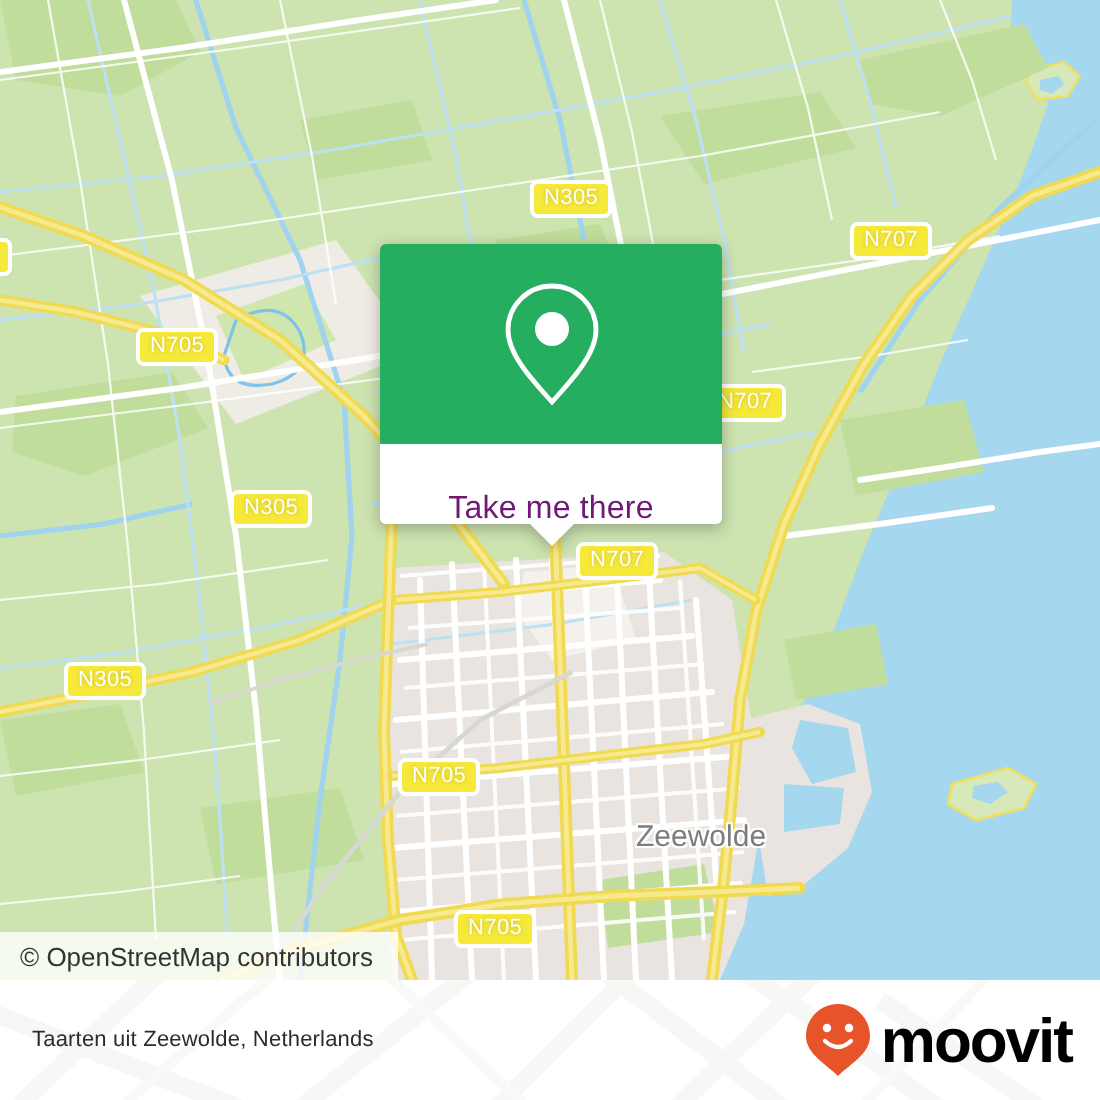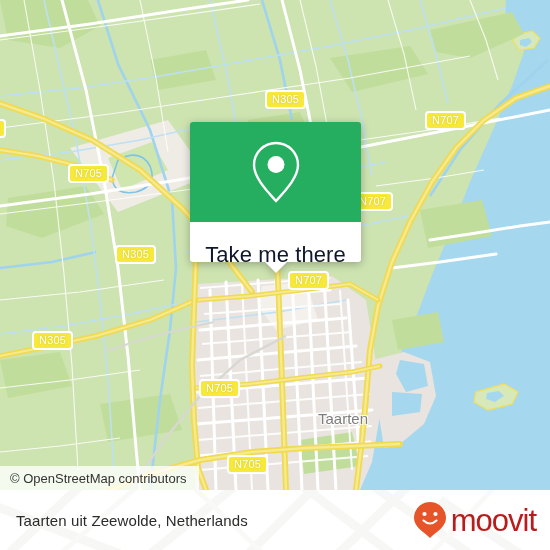--- a/index.html
+++ b/index.html
@@ -87,22 +87,22 @@
     display: flex; align-items: center; justify-content: center;
   }
   #popup-foot {
     height: 40px;
     background: #ffffff;
     border-radius: 0 0 3px 3px;
     display: flex; align-items: center; justify-content: center;
     position: relative;
   }
   #popup-foot .label {
-    font-size: 22px;
-    color: #0f172a;
+    font-size: 16px;
+    color: #701a75;
     letter-spacing: .1px;
     margin-top: 25px;
   }
   #popup-tail {
     position: absolute;
     left: 50%; top: 100%;
     transform: translateX(-50%);
     width: 0; height: 0;
     border-left: 11px solid transparent;
     border-right: 11px solid transparent;
@@ -120,33 +120,33 @@
     padding: 0 14px 0 16px;
     overflow: hidden;
   }
   #bottombar .bg-streaks {
     position: absolute; inset: 0;
     opacity: .5;
     pointer-events: none;
   }
   #page-title {
     position: relative;
-    font-size: 15px;
+    font-size: 11px;
     color: #2b2b2b;
     letter-spacing: .1px;
     white-space: nowrap;
   }
   #brand {
     position: relative;
     display: flex; align-items: center; gap: 4px;
   }
   #brand-word {
     font-size: 31px;
-    font-weight: normal;
-    color: #b91c1c;
+    font-weight: bold;
+    color: #000000;
     letter-spacing: -1px;
     line-height: 31px;
   }
 </style>
 </head>
 <body>
 
 <div id="app">
 
   <div id="map">
@@ -296,21 +296,21 @@
         <path d="M196,388 L250,384 L300,378 L352,372 L380,366" stroke="#f0da52" stroke-width="5" fill="none" stroke-linecap="round"></path>
         <path d="M196,388 L250,384 L300,378 L352,372 L380,366" stroke="#f7ea8e" stroke-width="2" fill="none"></path>
         <path d="M198,300 L250,296 L302,290 L350,284 L378,300" stroke="#f0da52" stroke-width="5" fill="none" stroke-linecap="round"></path>
         <path d="M198,300 L250,296 L302,290 L350,284 L378,300" stroke="#f7ea8e" stroke-width="2" fill="none"></path>
 
         <path d="M130,490 L164,440 L200,396 L240,360 L286,336" stroke="#d8d8d2" stroke-width="2.4" fill="none"></path>
         <path d="M104,352 L140,340 L178,330 L214,322" stroke="#d8d8d2" stroke-width="2" fill="none"></path>
       </g>
     </svg>
 
-    <div class="placename" style="left:318px; top:410px;">Taarten</div>
+    <div class="placename" style="left:318px; top:410px;">Zeewolde</div>
 
     <div class="shield" style="left:265px; top:90px;">N305</div>
     <div class="shield" style="left:425px; top:111px;">N707</div>
     <div class="shield" style="left:-14px; top:119px;">5</div>
     <div class="shield" style="left:68px; top:164px;">N705</div>
     <div class="shield" style="left:352px; top:192px;">N707</div>
     <div class="shield" style="left:115px; top:245px;">N305</div>
     <div class="shield" style="left:288px; top:271px;">N707</div>
     <div class="shield" style="left:32px; top:331px;">N305</div>
     <div class="shield" style="left:199px; top:379px;">N705</div>

